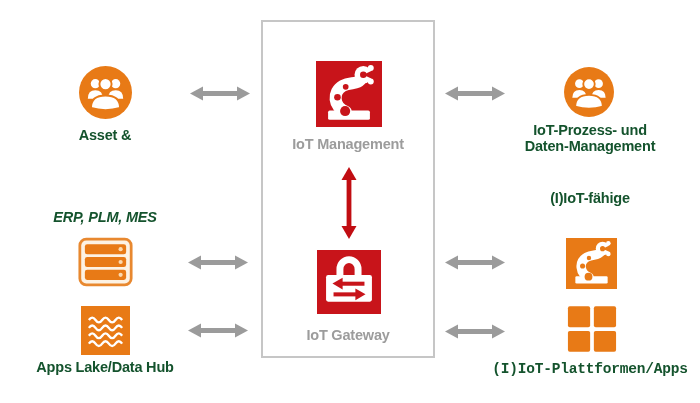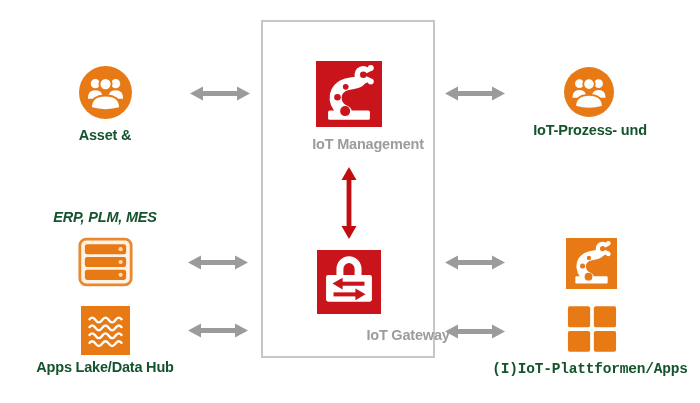--- a/index.html
+++ b/index.html
@@ -6,21 +6,21 @@
   .canvas{
     position:relative;width:700px;height:403px;background:#ffffff;
     font-family:"Liberation Sans",sans-serif;overflow:hidden;
   }
   .abs{position:absolute;}
   .label{
     position:absolute;text-align:center;font-weight:bold;
     font-size:14.5px;line-height:16px;color:#14532d;letter-spacing:-0.2px;
   }
   .label .line{display:block;}
-  .label.gray{color:#9c9c9c;padding-left:20px;}
+  .label.gray{color:#9c9c9c;}
   .center-box{
     position:absolute;left:261px;top:20px;width:174px;height:338px;
     border:2px solid #c6c6c6;background:#ffffff;box-sizing:border-box;
   }
   .icon svg{display:block;}
 </style>
 </head>
 <body>
 
 <div class="canvas">
@@ -56,21 +56,21 @@
     <svg width="64" height="64" viewBox="0 0 60 60">
       <rect width="60" height="60" fill="#c8141a"></rect>
       <path d="M21.5,26 v-8 a8.5,9 0 0 1 17,0 v8" fill="none" stroke="#ffffff" stroke-width="6.5"></path>
       <rect x="8.5" y="23.5" width="43" height="25" rx="2" fill="#ffffff"></rect>
       <polygon points="14.5,31.5 24,26 24,37" fill="#c8141a"></polygon>
       <rect x="23" y="29.7" width="21.5" height="3.8" fill="#c8141a"></rect>
       <polygon points="45.5,41.5 36,36 36,47" fill="#c8141a"></polygon>
       <rect x="15.5" y="39.7" width="21.5" height="3.8" fill="#c8141a"></rect>
     </svg>
   </span>
-  <div class="label gray" style="left:261px;top:327px;width:174px;margin-left:40px;">IoT Gateway</div>
+  <div class="label gray" style="left:261px;top:327px;width:174px;">IoT Gateway</div>
 
   <span class="abs icon" style="left:79px;top:66px;">
     <svg width="53" height="53" viewBox="0 0 60 60">
       <circle cx="30" cy="30" r="30" fill="#e87a16"></circle>
       <circle cx="18.5" cy="20" r="5.2" fill="#ffffff"></circle>
       <circle cx="41.5" cy="20" r="5.2" fill="#ffffff"></circle>
       <path d="M10,37 q0,-9.5 8.5,-9.5 q8.5,0 8.5,9.5 z" fill="#ffffff"></path>
       <path d="M33,37 q0,-9.5 8.5,-9.5 q8.5,0 8.5,9.5 z" fill="#ffffff"></path>
       <circle cx="30" cy="20.5" r="6.9" fill="#ffffff" stroke="#e87a16" stroke-width="2.2"></circle>
       <path d="M13.5,47.5 Q13.5,33.5 30,33.5 Q46.5,33.5 46.5,47.5 Q30,52.5 13.5,47.5 Z" fill="#ffffff" stroke="#e87a16" stroke-width="2.2"></path>
@@ -112,23 +112,25 @@
       <circle cx="18.5" cy="20" r="5.2" fill="#ffffff"></circle>
       <circle cx="41.5" cy="20" r="5.2" fill="#ffffff"></circle>
       <path d="M10,37 q0,-9.5 8.5,-9.5 q8.5,0 8.5,9.5 z" fill="#ffffff"></path>
       <path d="M33,37 q0,-9.5 8.5,-9.5 q8.5,0 8.5,9.5 z" fill="#ffffff"></path>
       <circle cx="30" cy="20.5" r="6.9" fill="#ffffff" stroke="#e87a16" stroke-width="2.2"></circle>
       <path d="M13.5,47.5 Q13.5,33.5 30,33.5 Q46.5,33.5 46.5,47.5 Q30,52.5 13.5,47.5 Z" fill="#ffffff" stroke="#e87a16" stroke-width="2.2"></path>
     </svg>
   </span>
   <div class="label" style="left:490px;top:122px;width:200px;">
     <span class="line">IoT-Prozess- und</span>
+    <span class="line">Daten-Management</span>
   </div>
 
   <div class="label" style="left:490px;top:190px;width:200px;">
+    <span class="line">(I)IoT-fähige</span>
   </div>
   <span class="abs icon" style="left:566px;top:238px;">
     <svg width="51" height="51" viewBox="0 0 60 60">
       <rect width="60" height="60" fill="#e87a16"></rect>
       <rect x="11" y="45" width="38" height="8.5" rx="1.5" fill="#ffffff"></rect>
       <path d="M27,46 C16,42 14.5,28 24.5,22.5 C32,18.5 38.5,22 41.5,15" fill="none" stroke="#ffffff" stroke-width="11" stroke-linecap="round"></path>
       <circle cx="26.5" cy="45.5" r="4.6" fill="#e87a16"></circle>
       <circle cx="19.5" cy="33" r="3" fill="#e87a16"></circle>
       <circle cx="27" cy="23.5" r="2.6" fill="#e87a16"></circle>
       <circle cx="43" cy="12.5" r="8" fill="#ffffff"></circle>

